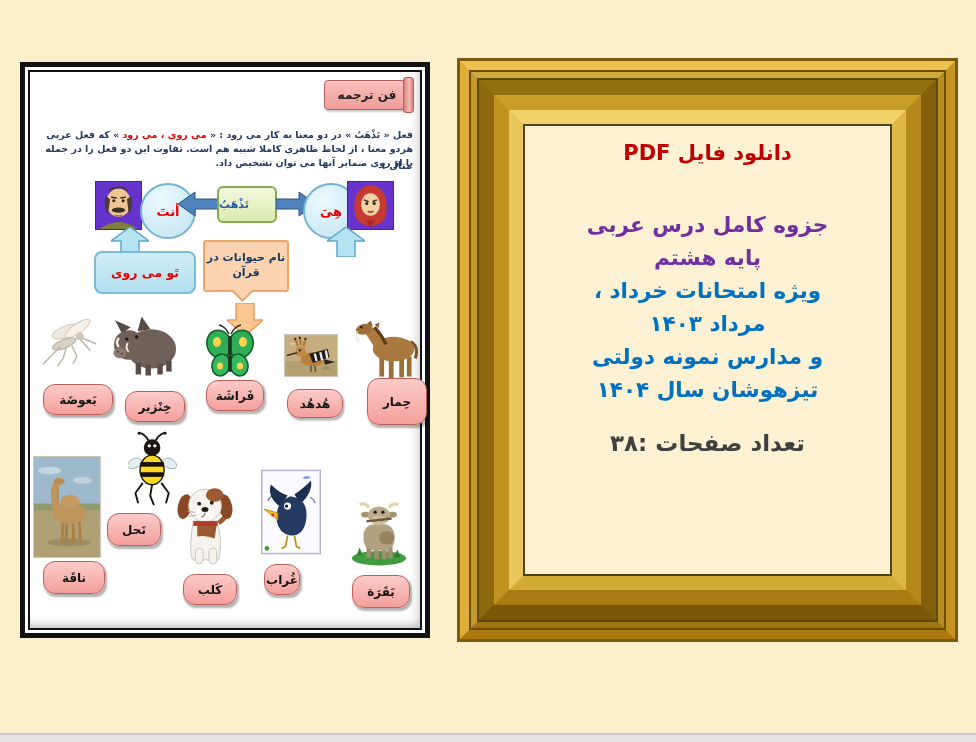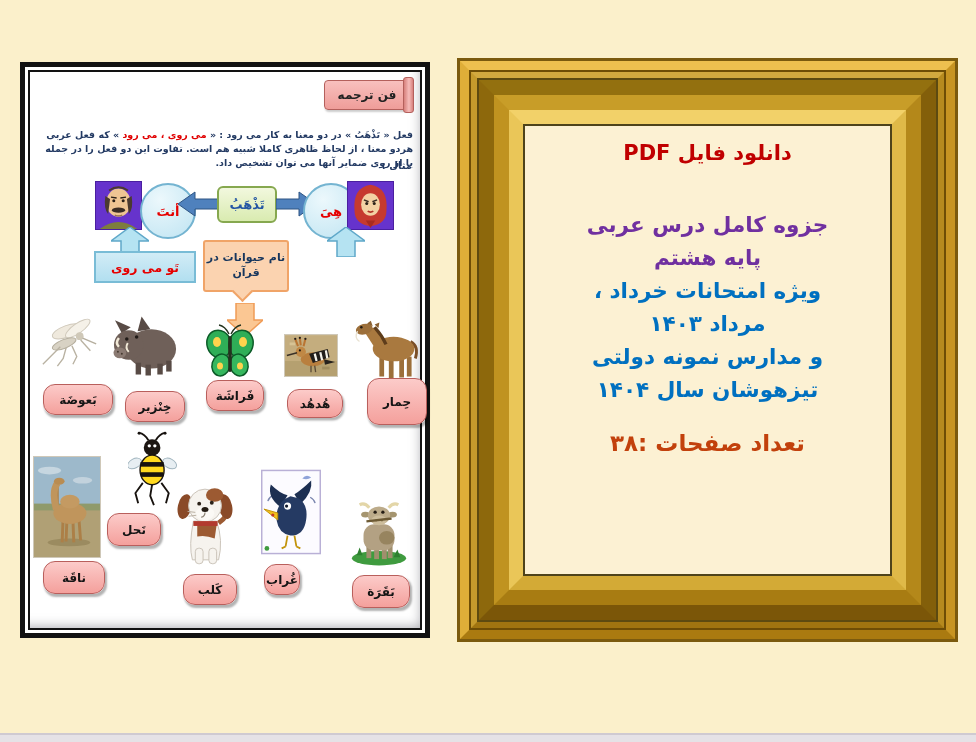--- a/index.html
+++ b/index.html
@@ -26,22 +26,22 @@
   .intro .hl{color:#e00000;}
   .example{position:absolute;top:88px;right:8px;font-size:10px;font-weight:bold;color:#233a63;}
 
   .tile{position:absolute;width:47px;height:49px;background:#6633cc;border:1px solid #4a1fa0;
     display:flex;align-items:flex-end;justify-content:center;overflow:hidden;}
   .pron-circle{position:absolute;width:56px;height:56px;border-radius:50%;
     background:radial-gradient(circle at 35% 28%,#ecf8fc,#bfe4f2);border:2px solid #74b4d1;
     display:flex;align-items:center;justify-content:center;font-weight:bold;font-size:13px;color:#e60000;}
   .verb-box{position:absolute;width:60px;height:37px;border-radius:6px;
     background:linear-gradient(#f2f8de,#d9ebb0);border:2px solid #86a84f;
-    display:flex;align-items:center;justify-content:center;font-weight:bold;font-size:13px;color:#2456a4;}
-  .mean-box{position:absolute;width:102px;height:32px;border-radius:0;
+    display:flex;align-items:center;justify-content:flex-end;font-weight:bold;font-size:11px;color:#2456a4;}
+  .mean-box{position:absolute;width:102px;height:43px;border-radius:8px;
     background:linear-gradient(#d2ecf6,#b2dff0);border:2px solid #79bcd6;
     display:flex;align-items:center;justify-content:center;font-weight:bold;font-size:12.5px;color:#e60000;}
   .callout{position:absolute;width:86px;height:52px;background:#fbd3b0;border:2px solid #f0a468;
     border-radius:3px;display:flex;align-items:center;justify-content:center;text-align:center;
     font-weight:bold;font-size:11px;color:#17365d;line-height:1.35;}
   .callout::after{content:"";position:absolute;bottom:-8.5px;left:30px;width:13px;height:13px;
     background:#fbd3b0;border-right:2px solid #f0a468;border-bottom:2px solid #f0a468;transform:rotate(45deg);}
   .arr{position:absolute;}
 
   .tag{position:absolute;background:linear-gradient(#fccbc9,#f4a09c);border:1.5px solid #b95f5c;
@@ -60,21 +60,21 @@
   .f5{border-width:2px;border-color:#5d4a10;}
   .f6a{border-width:15px;border-color:#93700f #835f0a #7b5608 #8d680c;}
   .f6b{border-width:15px;border-color:#c89d28 #b4881a #a87c12 #c09320;}
   .f6c{border-width:14px;border-color:#f2d169 #dfb948 #d3aa36 #eac658;}
   .f7{border-width:2px;border-color:#4e431a;}
   .panel{width:100%;height:100%;background:#FCF1D3;direction:rtl;display:flex;flex-direction:column;
     align-items:center;padding-top:12px;text-align:center;}
   .poster-title{font-weight:bold;font-size:21px;color:#C00000;line-height:30px;}
   .poster-main{width:282px;font-weight:bold;font-size:21.5px;line-height:33px;}
   .mt-big{margin-top:40px;}
-  .pages-line{margin-top:24px;font-weight:bold;font-size:23px;color:#c2410c;}
+  .pages-line{margin-top:24px;font-weight:bold;font-size:23px;color:#404040;}
   .c-purple{color:#7030A0;}
   .c-blue{color:#0070C0;}
 
   .taskbar{position:absolute;left:0;right:0;bottom:0;height:9px;background:#e5e2e6;border-top:2px solid #cfcad1;}
 </style>
 </head>
 <body>
 
 <div class="stage">
 

